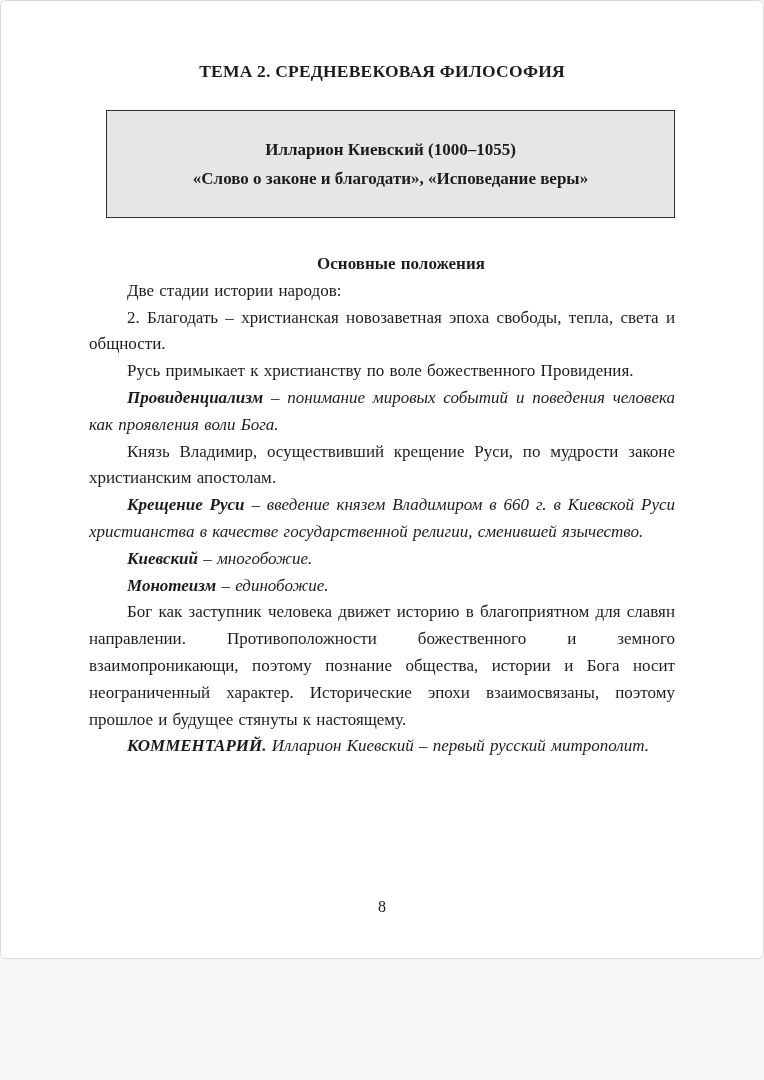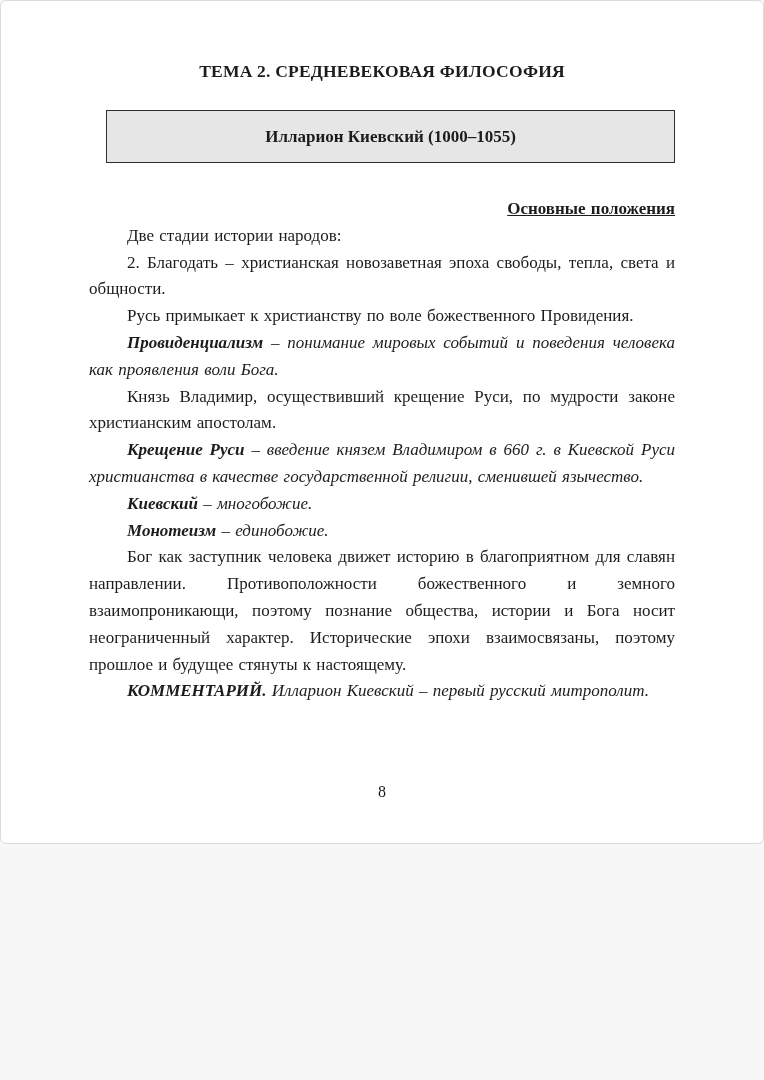--- a/index.html
+++ b/index.html
@@ -6,60 +6,59 @@
   html, body { margin: 0; padding: 0; }
   body {
     width: 764px;
     height: 1080px;
     background: #f7f7f7;
     font-family: "Liberation Serif", serif;
   }
   .page {
     position: relative;
     width: 764px;
-    height: 844px;
+    height: 959px;
     background: #ffffff;
     border: 1px solid #dcdcdc;
     border-radius: 6px;
     padding: 60px 88px 0 88px;
     color: #1c1c1c;
   }
   .doc-title {
     margin: 0 0 28px 0;
     font-size: 17.5px;
     font-weight: bold;
     text-align: center;
     letter-spacing: 0.2px;
   }
   .header-box {
     border: 1.5px solid #2e2e2e;
     background: #e6e6e6;
-    padding: 11px 8px;
+    padding: 24px 8px;
     margin: 0 0 33px 17px;
   }
   .header-line {
     text-align: center;
     font-weight: bold;
     font-size: 17px;
     line-height: 29px;
   }
   .body-text {
     font-size: 17px;
     line-height: 26.8px;
     text-align: justify;
     word-spacing: 1px;
   }
   .para {
     margin: 0;
     text-indent: 38px;
   }
   .heading-para {
     font-weight: bold;
-    text-align: right;
-    text-decoration: underline;
+    text-align: center;
   }
   .seg-term {
     font-weight: bold;
     font-style: italic;
   }
   .seg-italic {
     font-style: italic;
   }
   .page-number {
     position: absolute;
@@ -73,20 +72,21 @@
 </style>
 </head>
 <body>
 
 <div class="page">
 
   <h1 class="doc-title">ТЕМА 2. СРЕДНЕВЕКОВАЯ ФИЛОСОФИЯ</h1>
 
   <div class="header-box">
     <div class="header-line">Илларион Киевский (1000–1055)</div>
+    <div class="header-line">«Слово о законе и благодати», «Исповедание веры»</div>
   </div>
 
   <div class="body-text">
 
     <p class="para heading-para">Основные положения</p>
 
 
     <p class="para"><span>Две стадии истории народов:</span></p>
 
 

